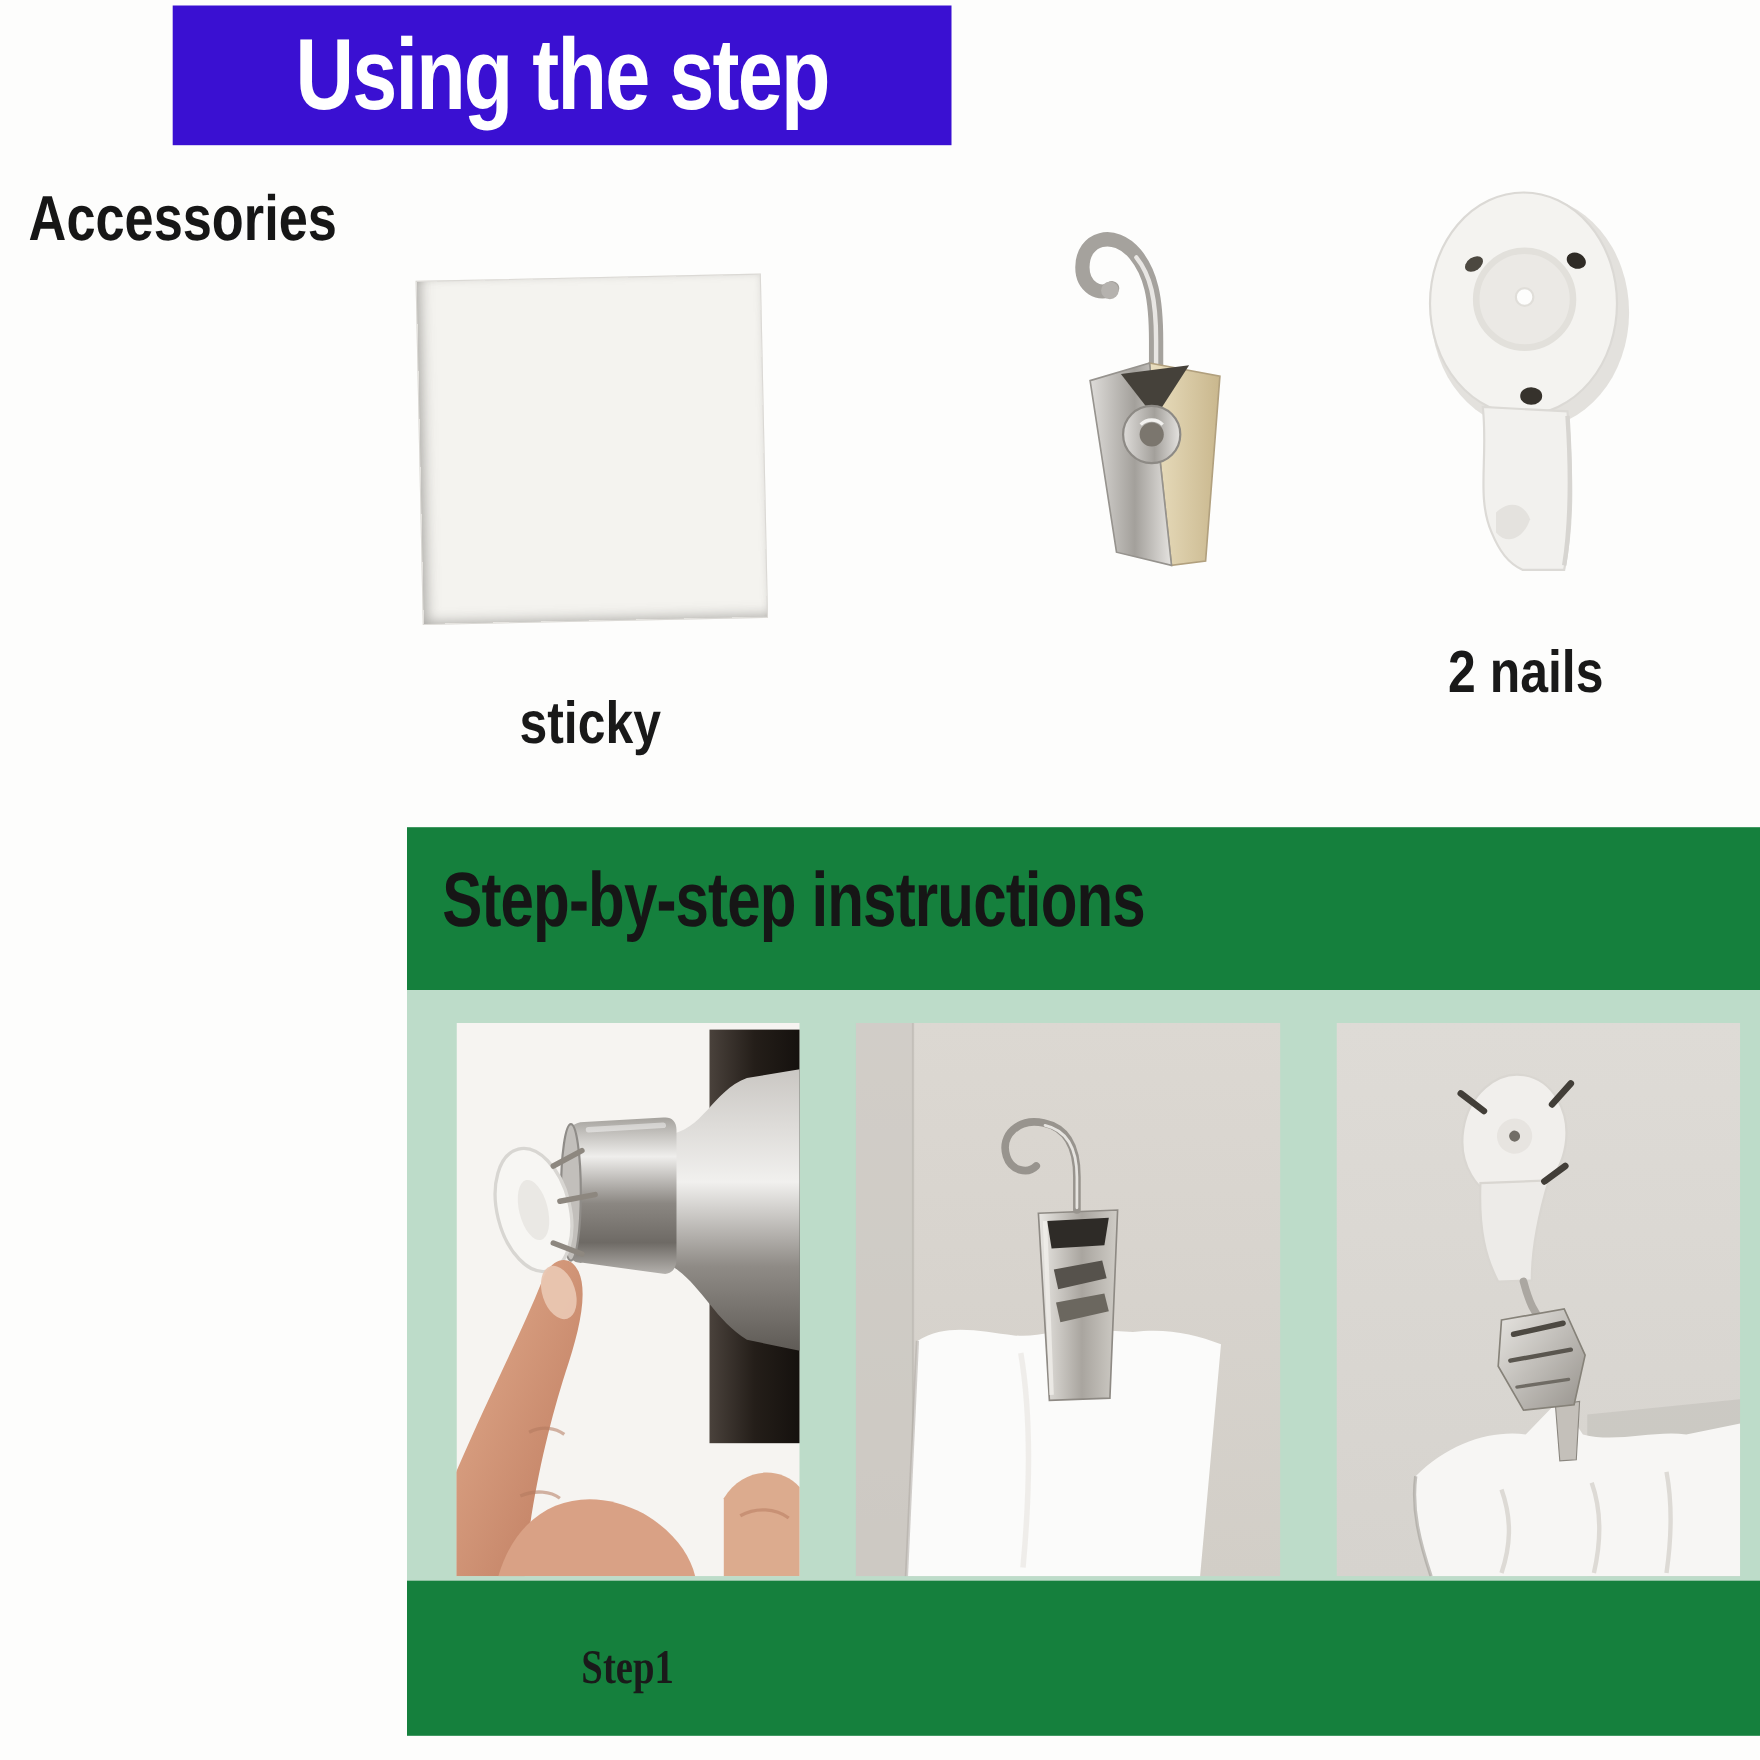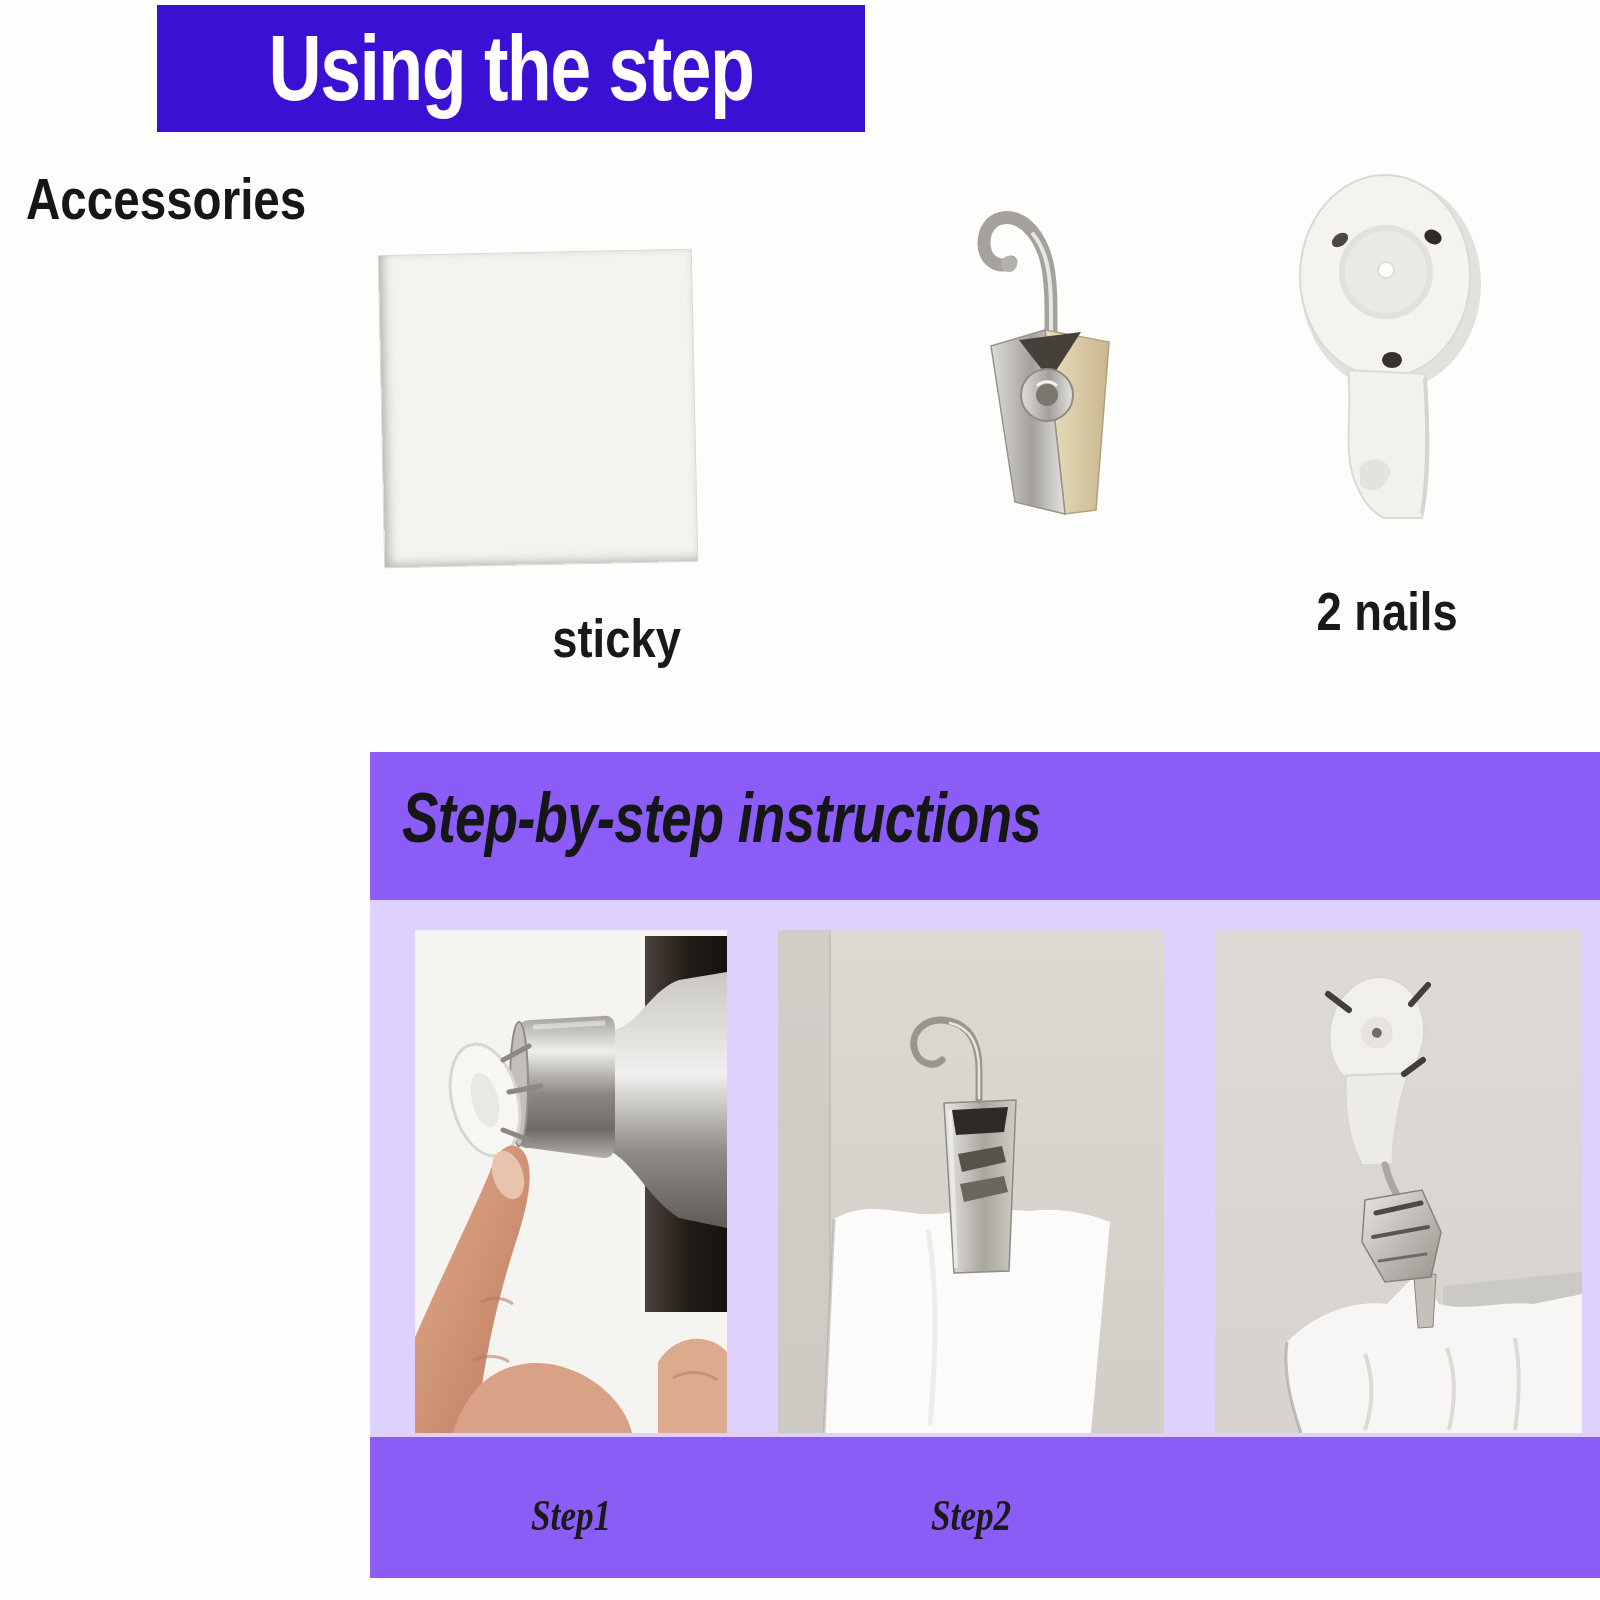--- a/index.html
+++ b/index.html
@@ -15,21 +15,21 @@
   
   .acc-heading{position:absolute;left:26px;top:165px;font-size:58px;font-weight:bold;
     color:#161616;transform:scaleX(.82);transform-origin:left;white-space:nowrap;}
 
   .sticky-pad{position:absolute;left:381px;top:252px;width:312px;height:311px;
     background:#f4f3ef;border:1px solid #dbd9d5;transform:rotate(-1.2deg);
     box-shadow:inset 10px -8px 12px -7px rgba(110,108,104,.55), inset -3px 3px 7px -4px rgba(170,168,164,.4);}
 
   .acc-label{position:absolute;font-size:54px;font-weight:bold;color:#191919;text-align:center;}
   .acc-label > span{display:inline-block;transform:scaleX(.84);white-space:nowrap;}
-  .lbl-sticky{left:381px;width:312px;top:607px;text-align:right;}
+  .lbl-sticky{left:381px;width:312px;top:626px;}
   .lbl-hangers{left:930px;width:250px;top:580px;}
   .lbl-nails{left:1262px;width:250px;top:580px;}
 
   .acc-img{position:absolute;}
   .img-hanger{left:953px;top:158px;width:190px;height:380px;}
   .img-nail{left:1292px;top:166px;width:190px;height:362px;}
   .acc-img svg{width:100%;height:100%;display:block;}
 
   
   .panel{position:absolute;left:370px;top:752px;width:1230px;height:826px;}
@@ -103,21 +103,21 @@
       <ellipse cx="100" cy="194" rx="10" ry="8" fill="#36322c"></ellipse>
       <path d="M56,204 C61,250 50,286 64,318 C71,335 79,346 92,352 L130,352 C139,308 137,260 133,208 Z" fill="#f2f1ee" stroke="#dcdad6" stroke-width="2"></path>
       <path d="M68,300 C80,288 94,292 99,306 C93,324 78,330 68,318 Z" fill="#e4e2de"></path>
       <path d="M133,212 C136,258 137,304 130,348" stroke="#d7d5d1" stroke-width="4" fill="none"></path>
     </svg>
   </div>
   <div class="acc-label lbl-nails">
     <span>2 nails</span>
   </div>
 
-  <div class="panel" style="background-color: #8b5cf6; font-style: italic;">
+  <div class="panel" style="background-color: #15803d;">
     <div class="panel-heading">Step-by-step instructions</div>
     <div class="photo-band"></div>
 
     <div class="photo photo-1">
       <svg viewBox="0 0 312 503" aria-hidden="true">
         <defs>
           <linearGradient id="p1band" x1="0" y1="0" x2="1" y2="0">
             <stop offset="0" stop-color="#4a423c"></stop>
               <stop offset=".5" stop-color="#241e19"></stop>
               <stop offset="1" stop-color="#15110e"></stop>
@@ -236,18 +236,15 @@
           <path d="M161,283 L206,273" stroke="#4d4942" stroke-width="5"></path>
           <path d="M158,307 L213,297" stroke="#5a564f" stroke-width="4"></path>
           <path d="M164,331 L211,324" stroke="#6f6b64" stroke-width="3"></path>
         </g>
       </svg>
     </div>
 
     <div class="step-label sl-1">
       <span>Step1</span>
     </div>
-    <div class="step-label sl-2">
-      <span>Step2</span>
-    </div>
   </div>
 
 </div>
 
 </body></html>

